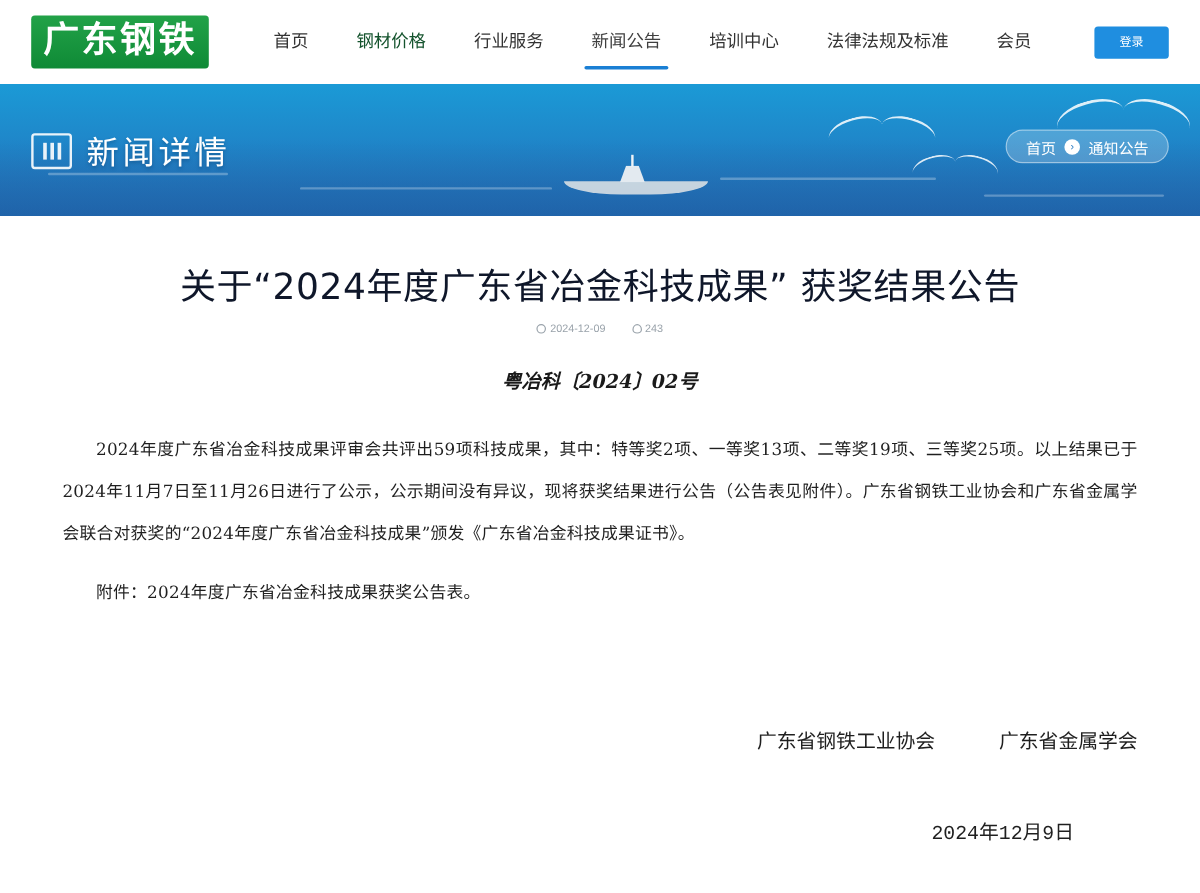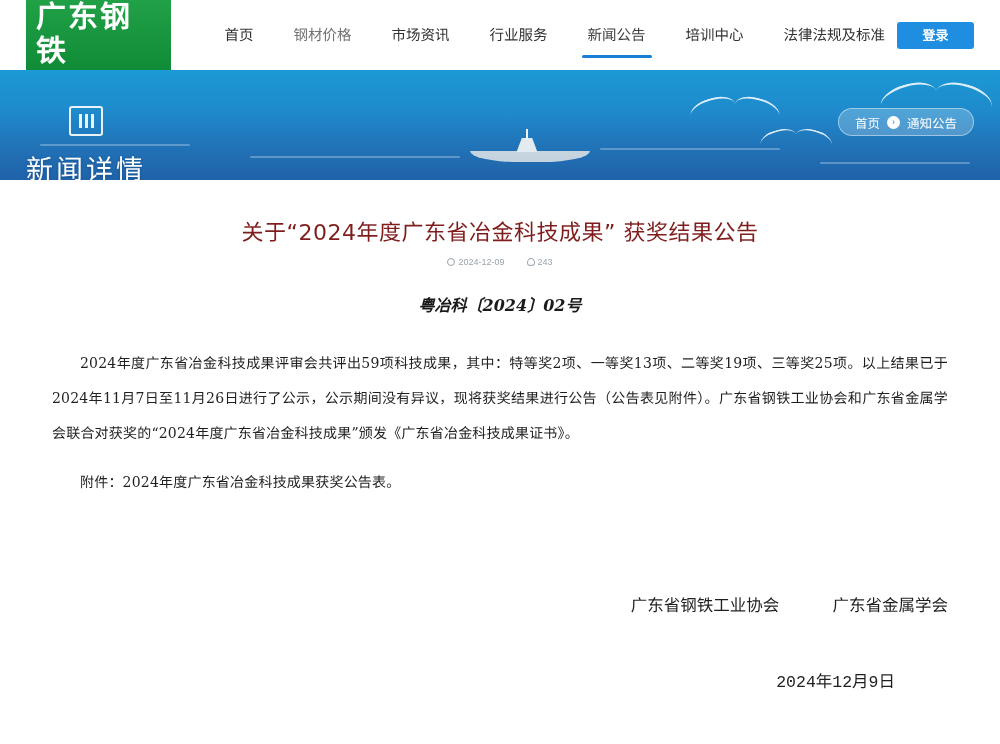--- a/index.html
+++ b/index.html
@@ -47,46 +47,45 @@
   .nav-item {
     font-size: 14.5px;
     color: #333;
     padding: 0 20px;
     height: 70px;
     line-height: 70px;
     cursor: pointer;
     position: relative;
     white-space: nowrap;
   }
-  .nav-item.pink { color: #737373; }
+  .nav-item.pink { color: #14532d; }
   .nav-item.active { color: #404040; }
   .nav-item.active::after {
     content: "";
     position: absolute;
     left: 14px; right: 14px;
     bottom: 12px;
     height: 3px;
     background: #1a7fd4;
     border-radius: 2px;
   }
   .login-btn {
     position: absolute;
     right: 26px;
     top: 22px;
-    width: 77px; height: 27px;
+    width: 62px; height: 27px;
     background: #1f8ee0;
     color: #fff;
-    font-size: 13px;
+    font-size: 10px;
     border: none;
     border-radius: 3px;
     cursor: pointer;
     line-height: 27px;
     text-align: center;
     padding: 0;
-    font-weight: bold;
   }
 
   
   .banner {
     position: relative;
     height: 110px;
     overflow: hidden;
     background: linear-gradient(180deg,#1b9ad6 0%, #1f86c9 45%, #2f6fb5 100%);
   }
   .banner-sea {
@@ -136,21 +135,20 @@
   .bird::before { width: 46px; height: 22px; border-left: 0; transform: rotate(-16deg); }
   .bird::after  { width: 46px; height: 22px; left: 44px; transform: rotate(16deg) scaleX(-1); }
 
   .banner-title {
     position: absolute;
     left: 26px; top: 36px;
     display: flex;
     align-items: center;
     gap: 12px;
     color: #fff;
-    flex-direction: column;
   }
   .banner-title .bt-icon {
     width: 34px; height: 30px;
     border: 2px solid rgba(255,255,255,0.9);
     border-radius: 3px;
     display: flex;
     align-items: center;
     justify-content: center;
     gap: 3px;
   }
@@ -188,22 +186,22 @@
     line-height: 13px;
     text-align: center;
   }
 
   
   .article {
     padding: 34px 0 0 0;
   }
   .art-title {
     text-align: center;
-    font-size: 22px;
-    color: #7f1d1d;
+    font-size: 30px;
+    color: #0f172a;
     font-family: "DejaVu Sans", sans-serif;
     font-weight: 500;
     letter-spacing: .5px;
   }
   .art-meta {
     display: flex;
     justify-content: center;
     gap: 22px;
     margin-top: 11px;
     font-size: 9px;
@@ -257,21 +255,20 @@
 <body>
 
 <div class="header">
   <div class="logo">
     <div class="logo-box">广东钢铁</div>
   </div>
 
   <nav class="nav">
     <div class="nav-item">首页</div>
     <div class="nav-item pink">钢材价格</div>
-    <div class="nav-item">市场资讯</div>
     <div class="nav-item">行业服务</div>
     <div class="nav-item active">新闻公告</div>
     <div class="nav-item">培训中心</div>
     <div class="nav-item">法律法规及标准</div>
     <div class="nav-item">会员</div>
   </nav>
 
   <button class="login-btn">登录</button>
 </div>
 

